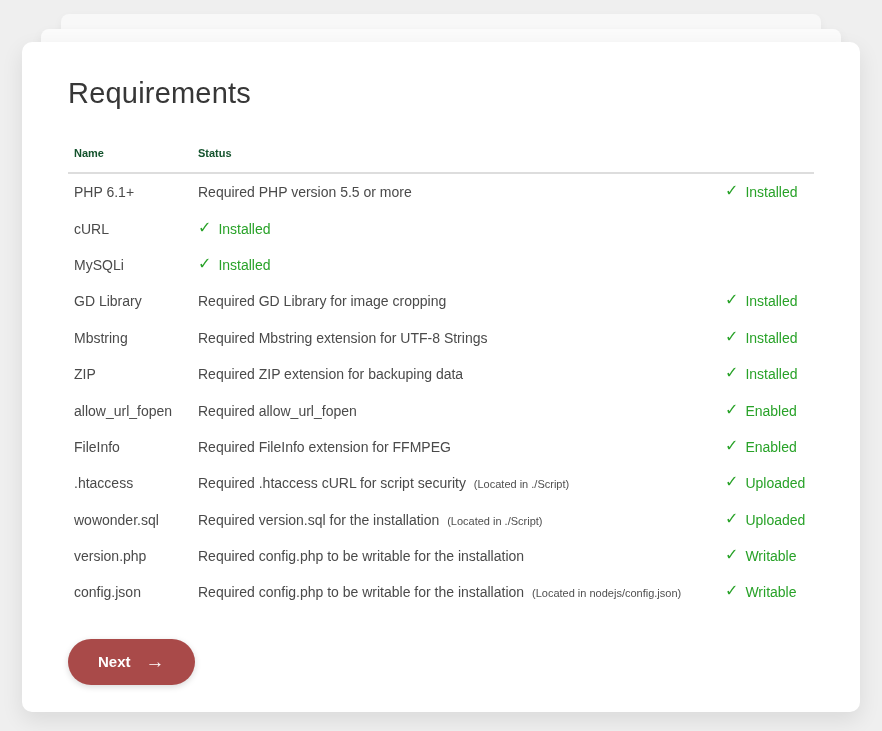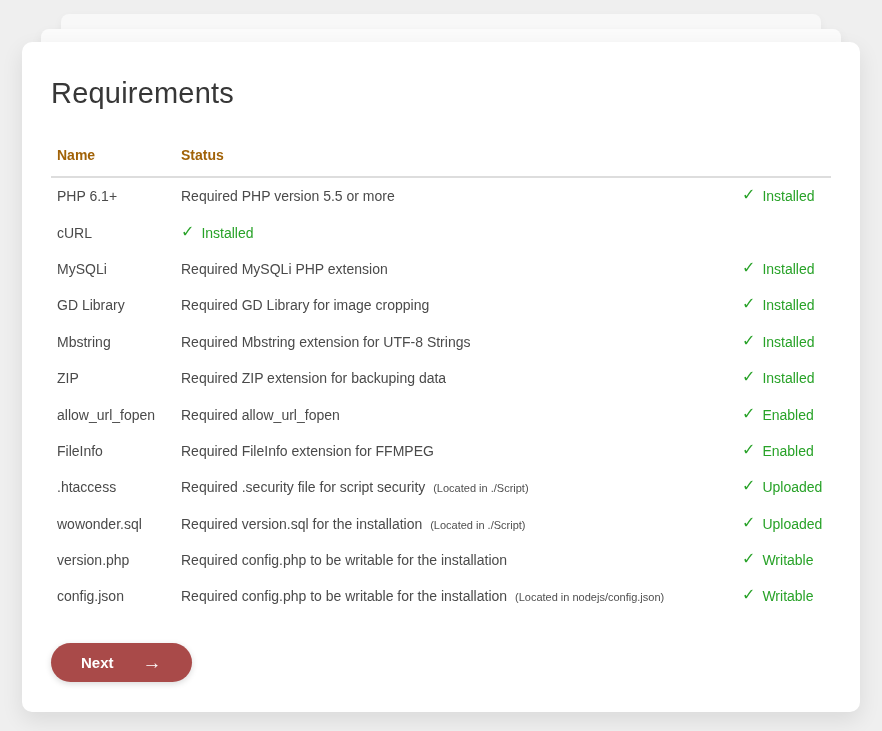--- a/index.html
+++ b/index.html
@@ -23,54 +23,54 @@
   }
   .card-mid{
     position:absolute;top:29px;left:41px;right:41px;height:105px;
     background:#fbfbfb;border-radius:8px;
     box-shadow:0 4px 12px rgba(0,0,0,0.06);
   }
   .card-main{
     position:absolute;top:42px;left:22px;right:22px;height:670px;
     background:#ffffff;border-radius:10px;
     box-shadow:0 8px 22px rgba(0,0,0,0.09);
-    padding:0 29px;
+    padding:0 46px;
   }
   .page-title{
     margin:33px 0 0;
     font-size:29px;line-height:36px;font-weight:400;
     color:#373737;letter-spacing:0.2px;
   }
   .req-table{margin-top:36px;}
   .thead{
     display:grid;grid-template-columns:124px 1fr 95px;
     border-bottom:2px solid var(--header-border);
     padding-bottom:13px;
-    font-size:14px;font-weight:700;color:#a16207;
+    font-size:11px;font-weight:700;color:#14532d;
   }
   .thead > div{padding-left:6px;}
   .trow{
     display:grid;grid-template-columns:124px 1fr 95px;
     height:36.4px;align-items:center;
     font-size:14px;color:#4a4a4a;
   }
   .cell{padding-left:6px;white-space:nowrap;overflow:hidden;}
   .cell.desc .note{
     font-size:11px;color:#4f4f4f;margin-left:4px;
   }
   .cell.status{
     color:var(--success);display:flex;align-items:center;gap:7px;
   }
   .cell.status .check{
     font-size:16px;line-height:1;transform:translateY(-1px);
   }
   .next-button{
     margin-top:28px;margin-left:0;
-    display:inline-flex;align-items:center;gap:29px;
-    height:39px;padding:0 30px;
+    display:inline-flex;align-items:center;gap:15px;
+    height:46px;padding:0 30px;
     background:var(--btn);color:#ffffff;
     border:none;border-radius:25px;
     font-family:inherit;font-size:15px;font-weight:700;
     cursor:pointer;
     box-shadow:0 2px 6px rgba(0,0,0,0.15);
   }
   .next-button .arrow{font-size:19px;font-weight:400;line-height:1;}
 </style>
 </head>
 <body>
@@ -100,24 +100,20 @@
   </div>
         <div class="trow">
     <div class="cell name">cURL</div>
     <div class="cell status">
       <span class="check">✓</span>
       <span>Installed</span>
     </div>
   </div>
         <div class="trow">
     <div class="cell name">MySQLi</div>
-    <div class="cell desc">
-      <span>Required MySQLi PHP extension</span>
-      
-    </div>
     <div class="cell status">
       <span class="check">✓</span>
       <span>Installed</span>
     </div>
   </div>
         <div class="trow">
     <div class="cell name">GD Library</div>
     <div class="cell desc">
       <span>Required GD Library for image cropping</span>
       
@@ -167,21 +163,21 @@
       
     </div>
     <div class="cell status">
       <span class="check">✓</span>
       <span>Enabled</span>
     </div>
   </div>
         <div class="trow">
     <div class="cell name">.htaccess</div>
     <div class="cell desc">
-      <span>Required .security file for script security</span>
+      <span>Required .htaccess cURL for script security</span>
       <span class="note">(Located in ./Script)</span>
     </div>
     <div class="cell status">
       <span class="check">✓</span>
       <span>Uploaded</span>
     </div>
   </div>
         <div class="trow">
     <div class="cell name">wowonder.sql</div>
     <div class="cell desc">

